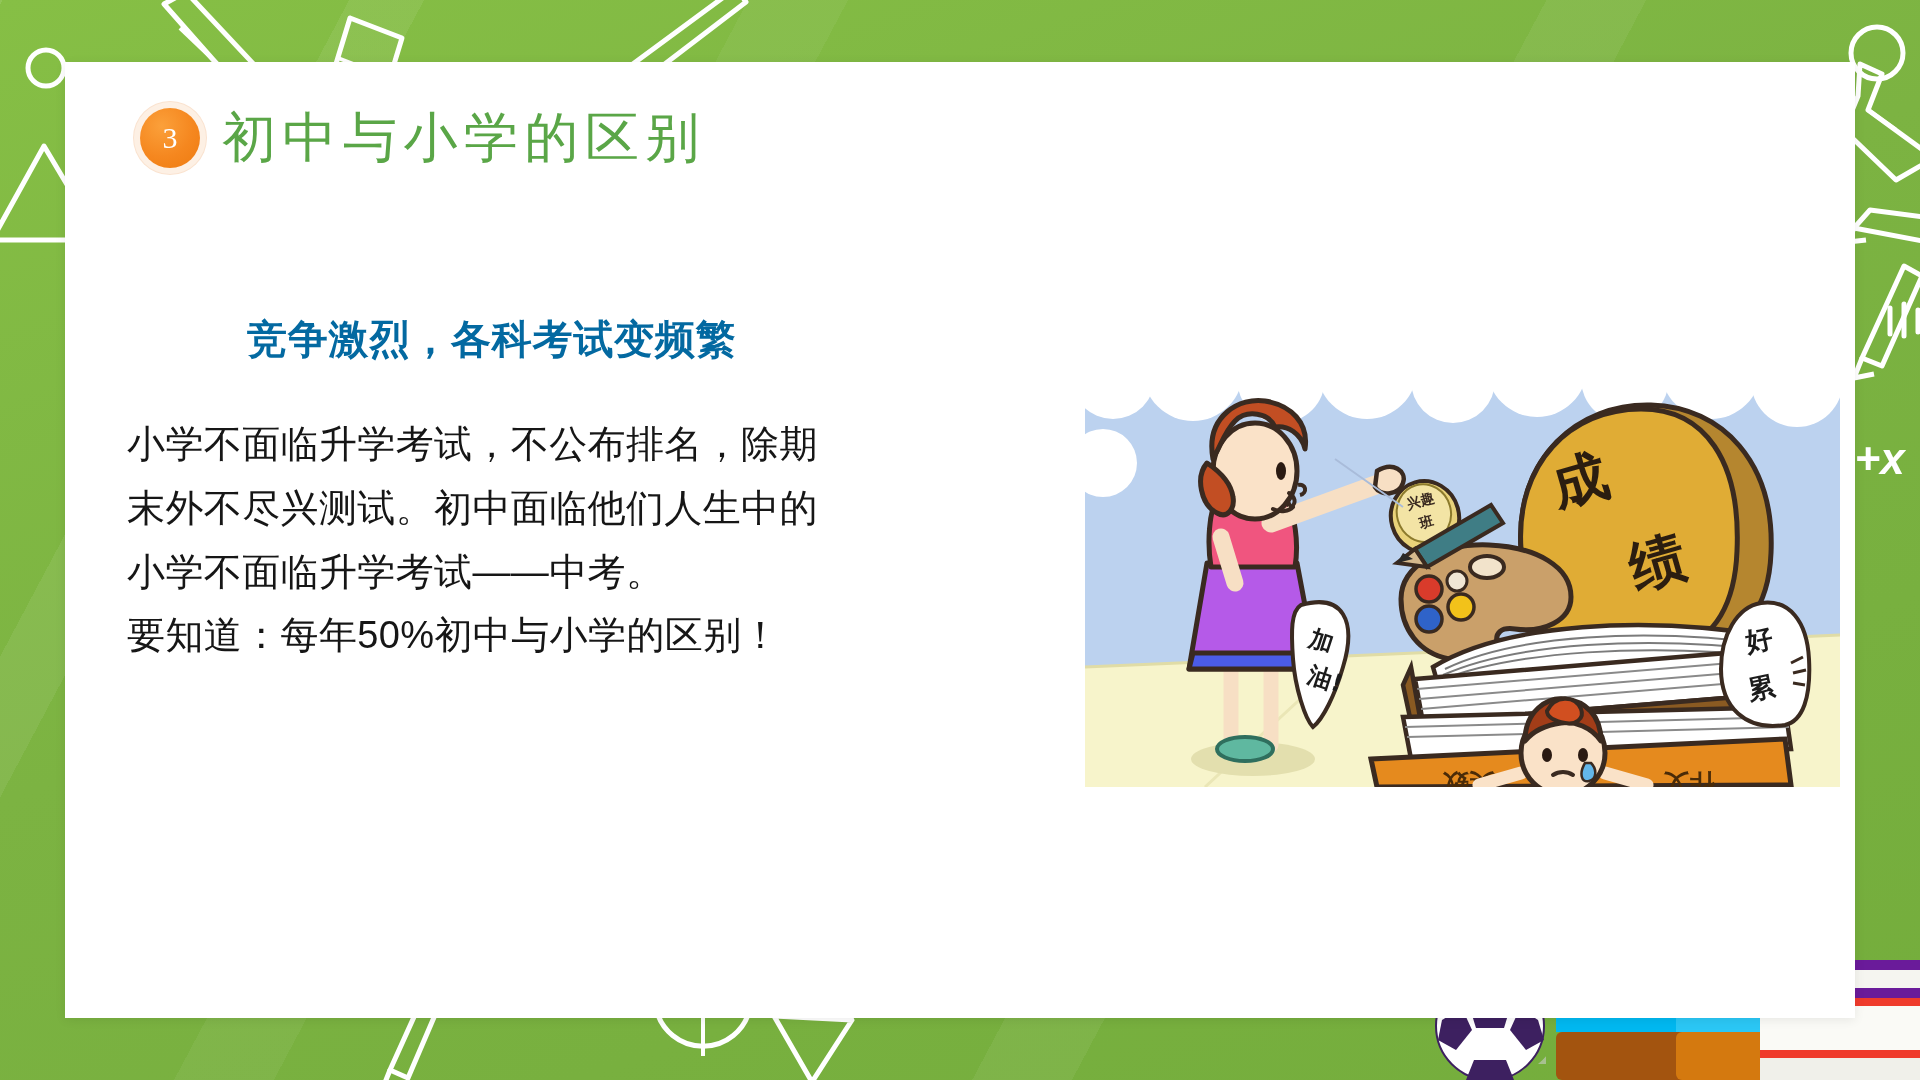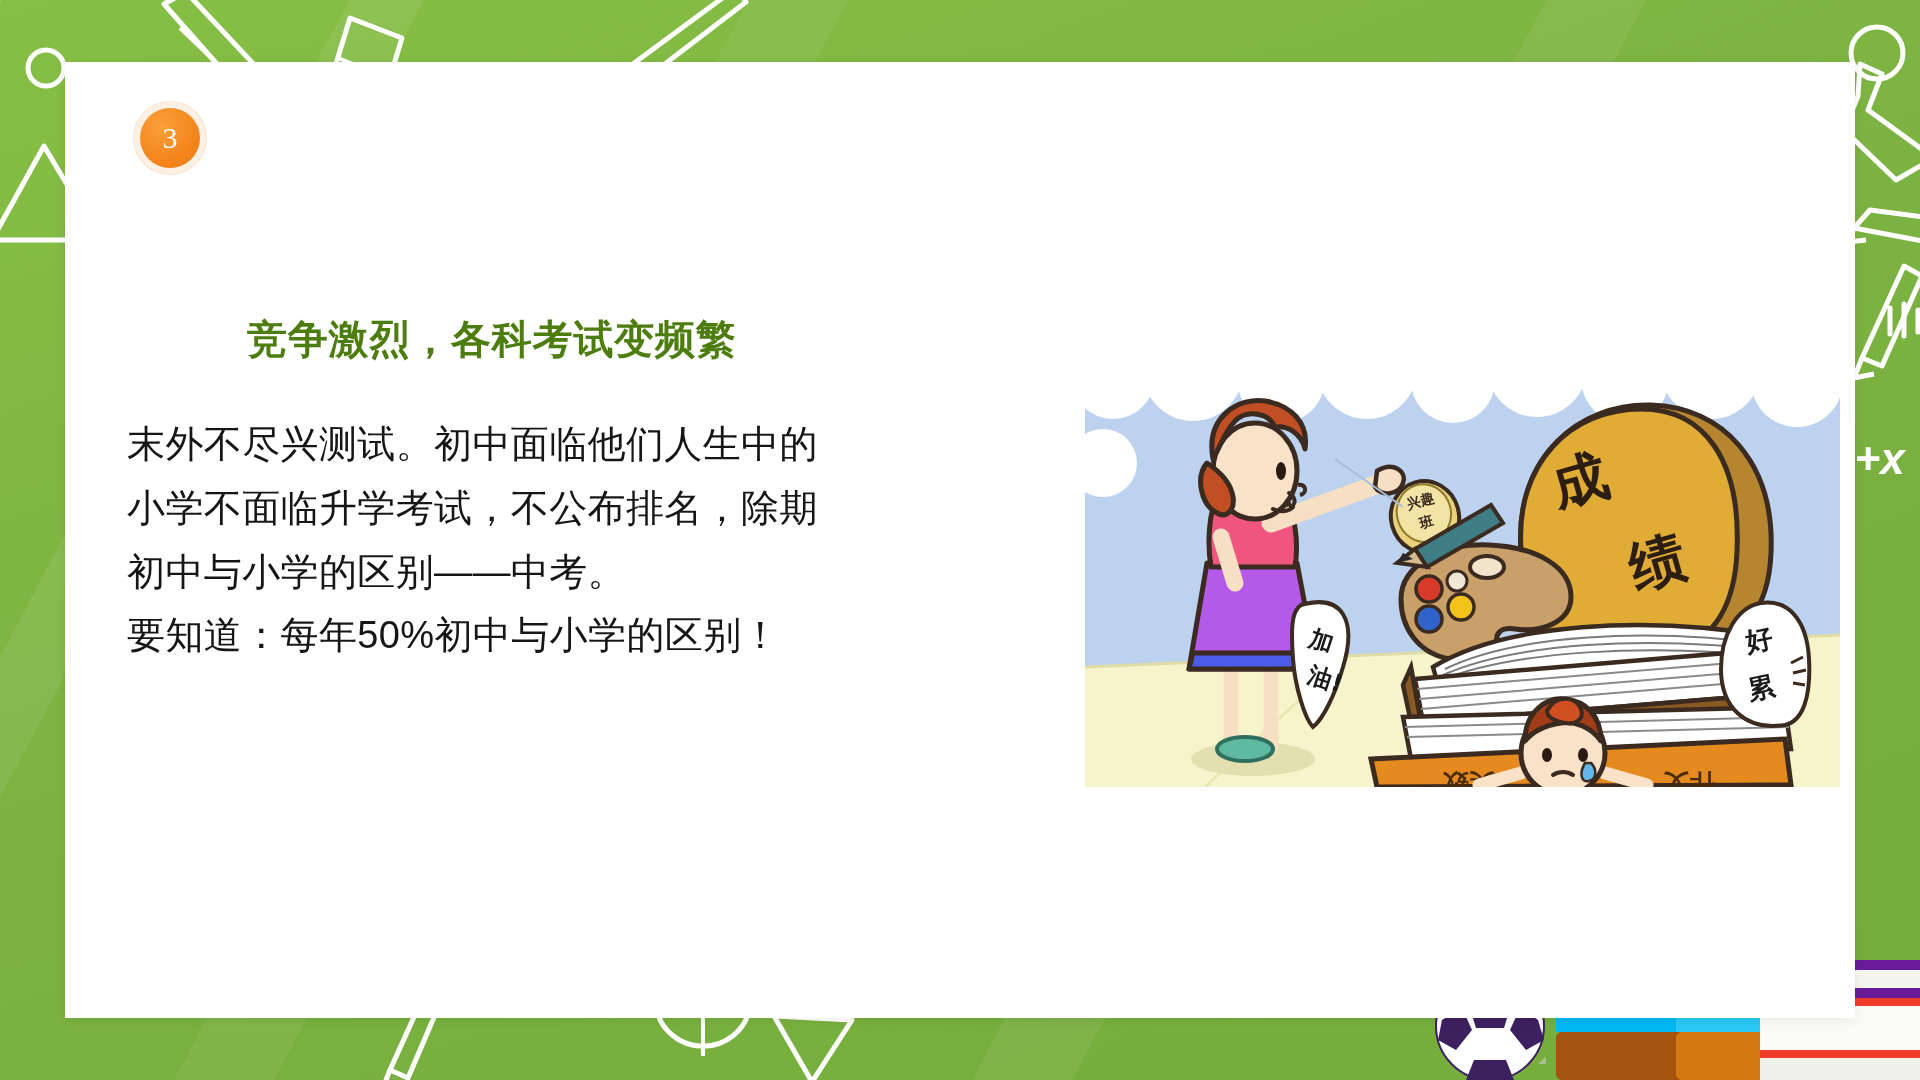--- a/index.html
+++ b/index.html
@@ -54,21 +54,21 @@
     flex:none;
   }
   .title-text {
     color:#5aa647; font-size:54px; font-weight:400;
     letter-spacing:.12em; line-height:1.1; white-space:nowrap;
   }
 
   
   .left-col { position:absolute; left:62px; top:250px; width:930px; }
   .subtitle {
-    color:#4d7c0f; font-size:40px; font-weight:bold;
+    color:#0369a1; font-size:40px; font-weight:bold;
     letter-spacing:.02em; margin-left:120px; margin-bottom:46px;
     white-space:nowrap;
   }
   .body-text { color:#161616; font-size:38px; line-height:1.68; letter-spacing:.01em; }
   .body-text p { white-space:nowrap; }
 
   
   .illus {
     position:absolute; left:1020px; top:305px;
     width:755px; height:420px;
@@ -207,28 +207,29 @@
     <rect x="0" y="46" width="160" height="44" fill="#fafaf6"></rect>
     <rect x="0" y="90" width="160" height="8" fill="#ef3b2c"></rect>
     <rect x="0" y="98" width="160" height="22" fill="#f0f0ea"></rect>
   </svg>
 </div>
 
 <div class="card">
 
   <div class="title-row">
     <div class="badge">3</div>
+    <div class="title-text">初中与小学的区别</div>
   </div>
 
   <div class="left-col">
     <div class="subtitle">竞争激烈，各科考试变频繁</div>
     <div class="body-text">
+      <p>小学不面临升学考试，不公布排名，除期</p>
       <p>末外不尽兴测试。初中面临他们人生中的</p>
-      <p>小学不面临升学考试，不公布排名，除期</p>
-      <p>初中与小学的区别——中考。</p>
+      <p>小学不面临升学考试——中考。</p>
       <p>要知道：每年50%初中与小学的区别！</p>
     </div>
   </div>
 
   <div class="illus">
     <svg viewBox="0 0 755 420" xmlns="http://www.w3.org/2000/svg">
 
       <rect x="0" y="0" width="755" height="420" fill="#bcd2ef"></rect>
 
       <g fill="#ffffff">

